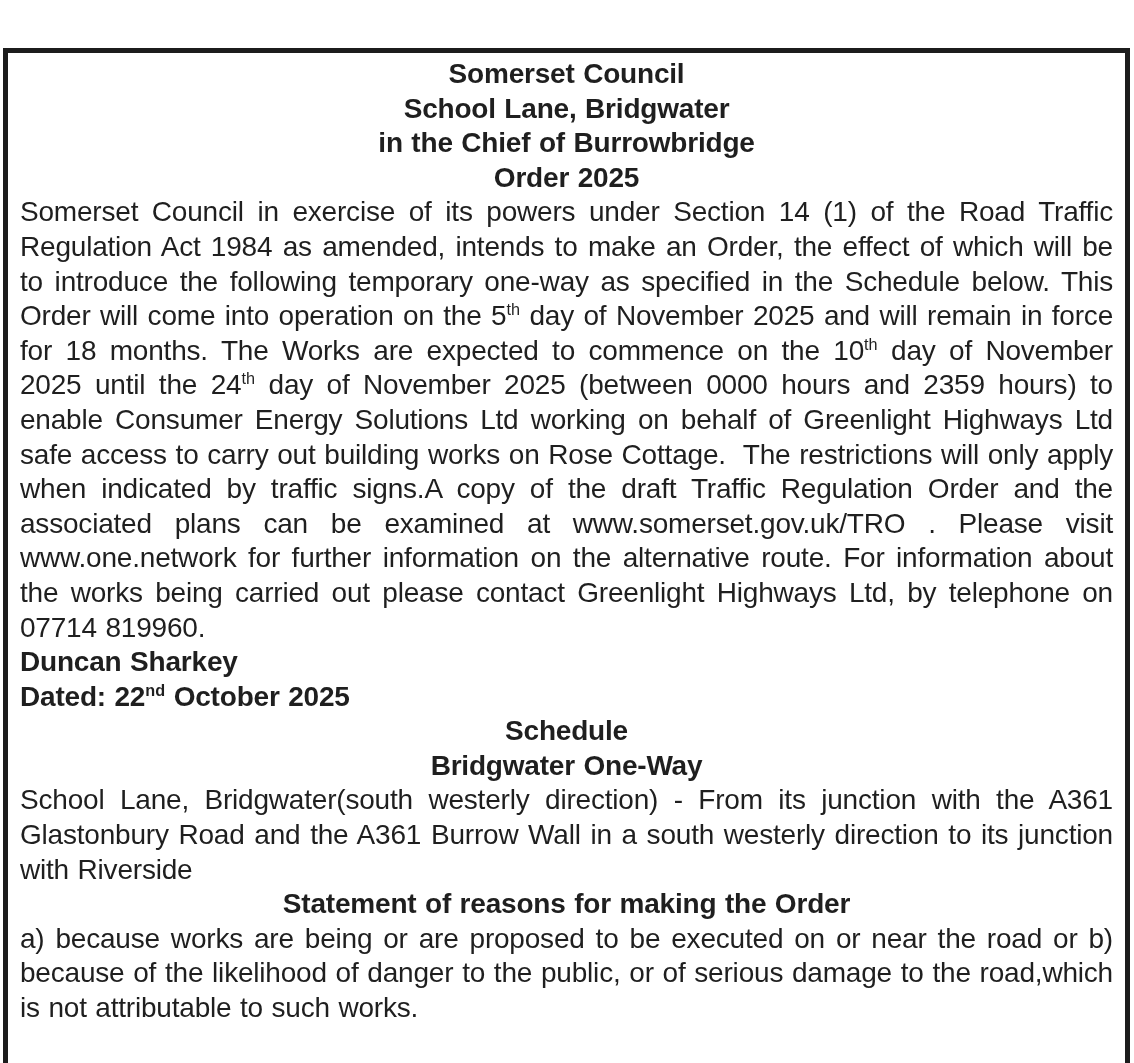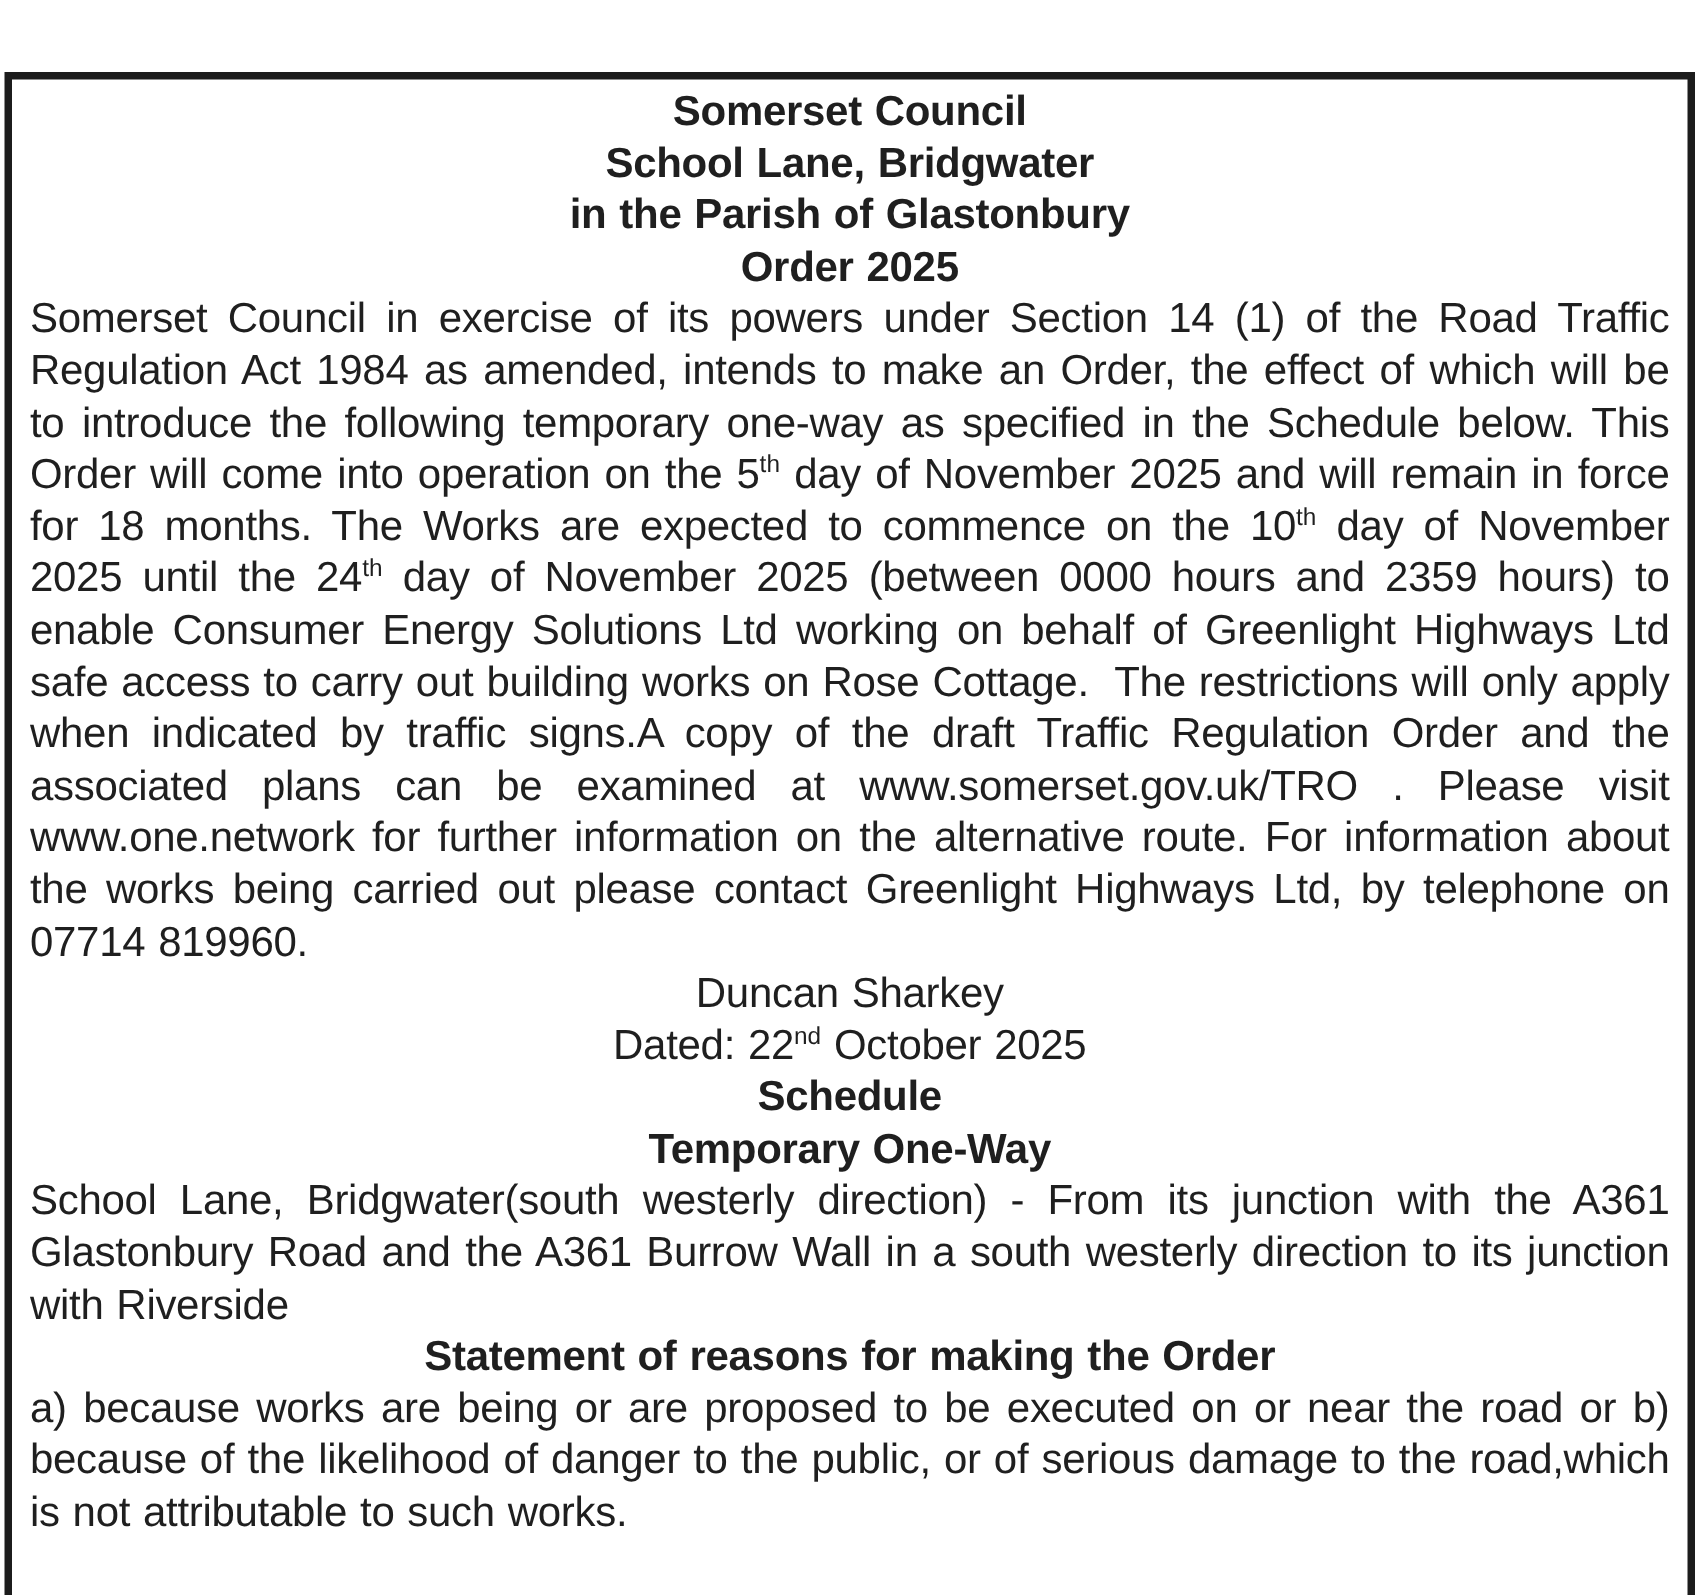--- a/index.html
+++ b/index.html
@@ -36,48 +36,48 @@
   }
   .heading-line {
     text-align: center;
     font-weight: bold;
   }
   .body-par {
     text-align: justify;
     white-space: pre-wrap;
   }
   .sig-line {
-    text-align: center;
-    font-weight: normal;
+    text-align: left;
+    font-weight: bold;
   }
   sup {
     font-size: 0.58em;
     line-height: 0;
     vertical-align: super;
     letter-spacing: 0;
   }
 </style>
 </head>
 <body>
 
 <div class="page">
   <div class="notice-frame">
 
     <div class="txt heading-line">Somerset Council</div>
     <div class="txt heading-line">School Lane, Bridgwater</div>
-    <div class="txt heading-line">in the Parish of Glastonbury</div>
+    <div class="txt heading-line">in the Chief of Burrowbridge</div>
     <div class="txt heading-line">Order 2025</div>
 
     <div class="txt body-par">Somerset Council in exercise of its powers under Section 14 (1) of the Road Traffic Regulation Act 1984 as amended, intends to make an Order, the effect of which will be to introduce the following temporary one-way as specified in the Schedule below. This Order will come into operation on the 5<sup>th</sup> day of November 2025 and will remain in force for 18 months. The Works are expected to commence on the 10<sup>th</sup> day of November 2025 until the 24<sup>th</sup> day of November 2025 (between 0000 hours and 2359 hours) to enable Consumer Energy Solutions Ltd working on behalf of Greenlight Highways Ltd safe access to carry out building works on Rose Cottage.  The restrictions will only apply when indicated by traffic signs.A copy of the draft Traffic Regulation Order and the associated plans can be examined at www.somerset.gov.uk/TRO . Please visit www.one.network for further information on the alternative route. For information about the works being carried out please contact Greenlight Highways Ltd, by telephone on 07714 819960.</div>
 
     <div class="txt sig-line">Duncan Sharkey</div>
     <div class="txt sig-line">Dated: 22<sup>nd</sup> October 2025</div>
 
     <div class="txt heading-line">Schedule</div>
-    <div class="txt heading-line">Temporary One-Way</div>
+    <div class="txt heading-line">Bridgwater One-Way</div>
 
     <div class="txt body-par">School Lane, Bridgwater(south westerly direction) - From its junction with the A361 Glastonbury Road and the A361 Burrow Wall in a south westerly direction to its junction with Riverside</div>
 
     <div class="txt heading-line">Statement of reasons for making the Order</div>
 
     <div class="txt body-par">a) because works are being or are proposed to be executed on or near the road or b) because of the likelihood of danger to the public, or of serious damage to the road,which is not attributable to such works.</div>
 
   </div>
 </div>
 

